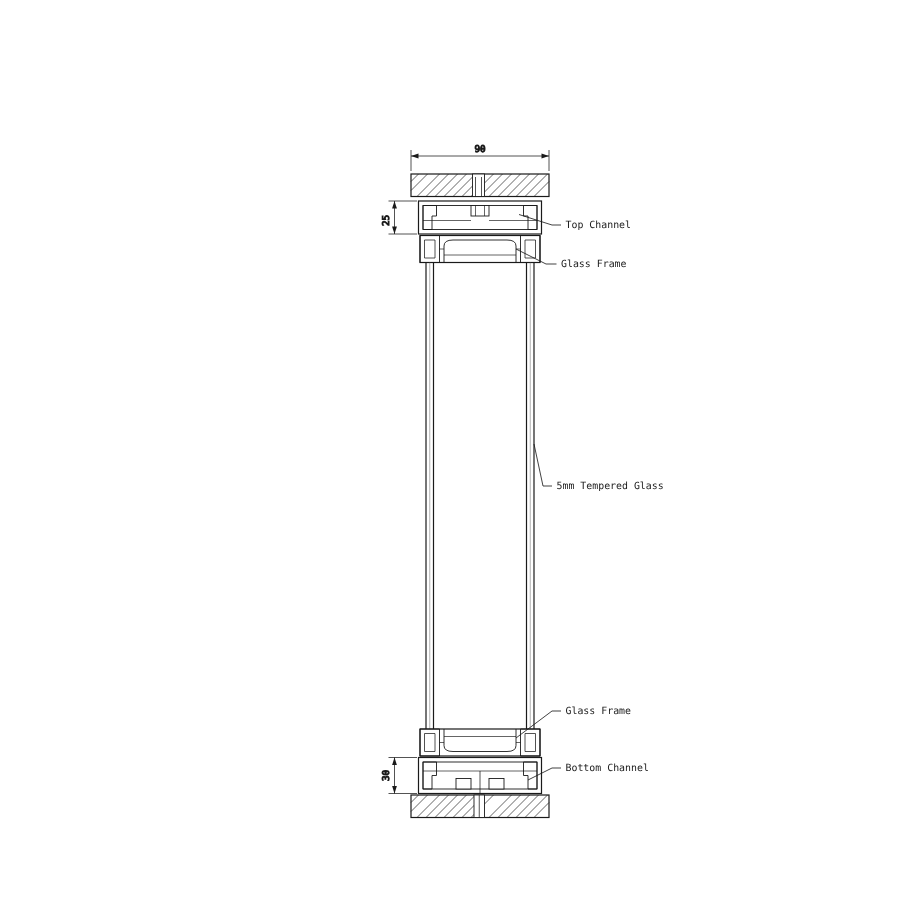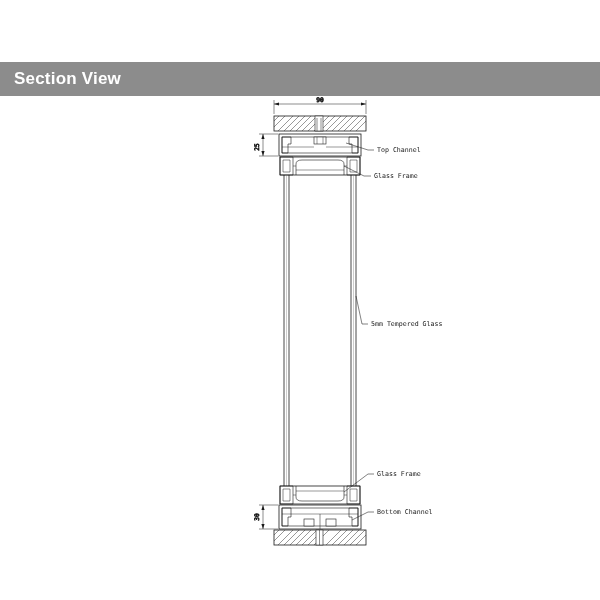--- a/index.html
+++ b/index.html
@@ -59,23 +59,20 @@
     font-family: "DejaVu Sans Mono", monospace;
     font-size: 6.2px;
     fill: #1a1a1a;
   }
 </style>
 </head>
 <body>
 
 <div class="page">
 
-  <div class="header-bar">
-    <span class="header-title">Section View</span>
-  </div>
 
   <div class="drawing">
     <svg width="600" height="504" viewBox="0 0 600 504" xmlns="http://www.w3.org/2000/svg">
       <g stroke="#1a1a1a" fill="none" stroke-width="0.7">
 
         <g>
           <rect x="258" y="20" width="92" height="15" fill="#ffffff" stroke="#1a1a1a" stroke-width="0.8"></rect>
           <g stroke="#1a1a1a" stroke-width="0.45">
             <line x1="262" y1="35" x2="277" y2="20"></line>
             <line x1="268" y1="35" x2="283" y2="20"></line>

